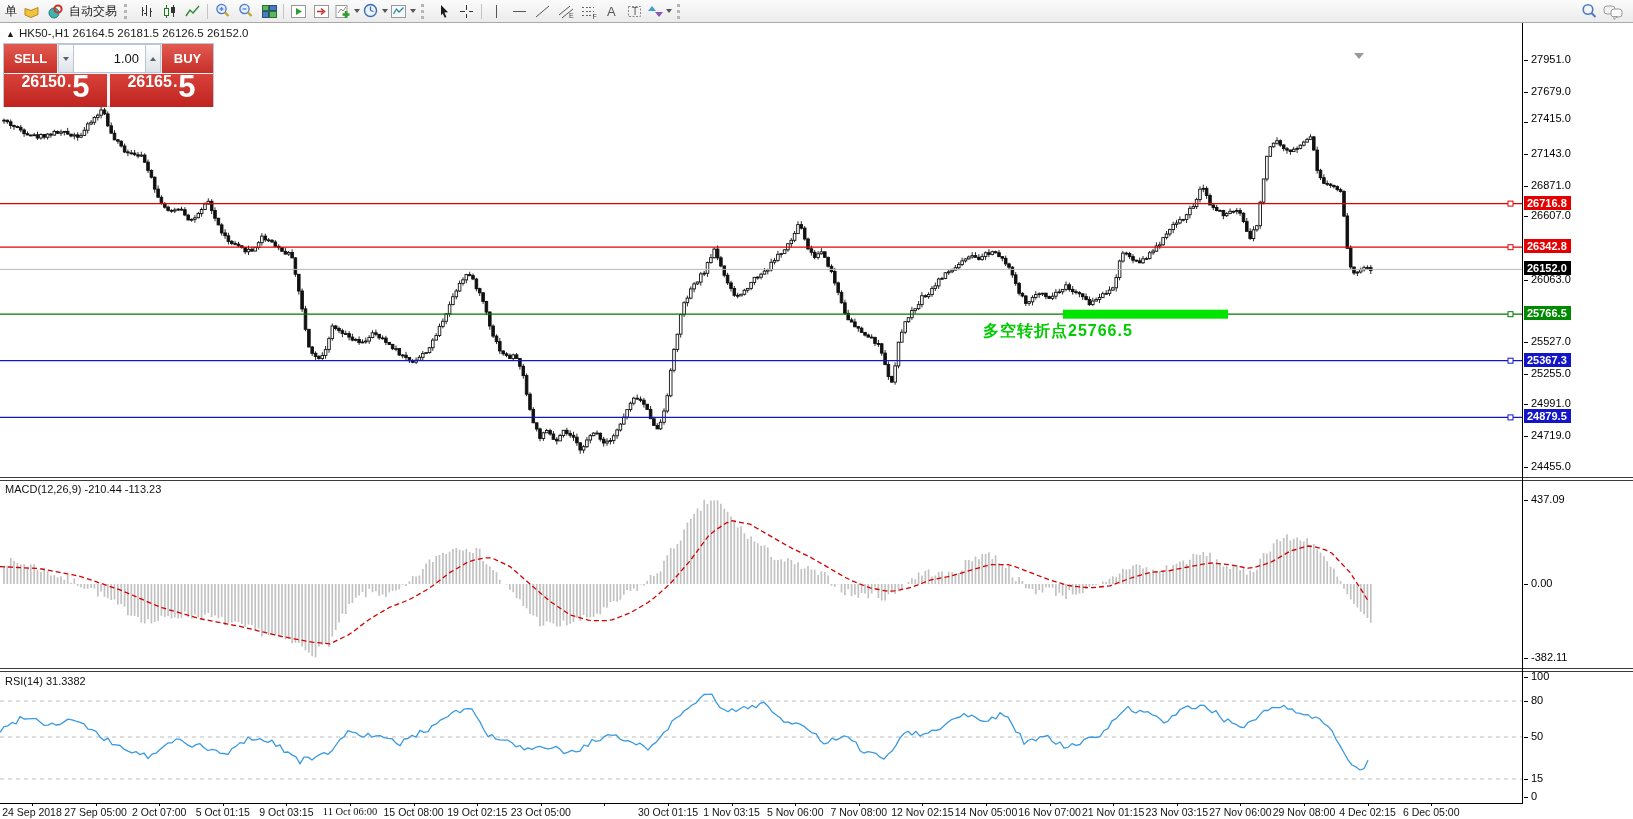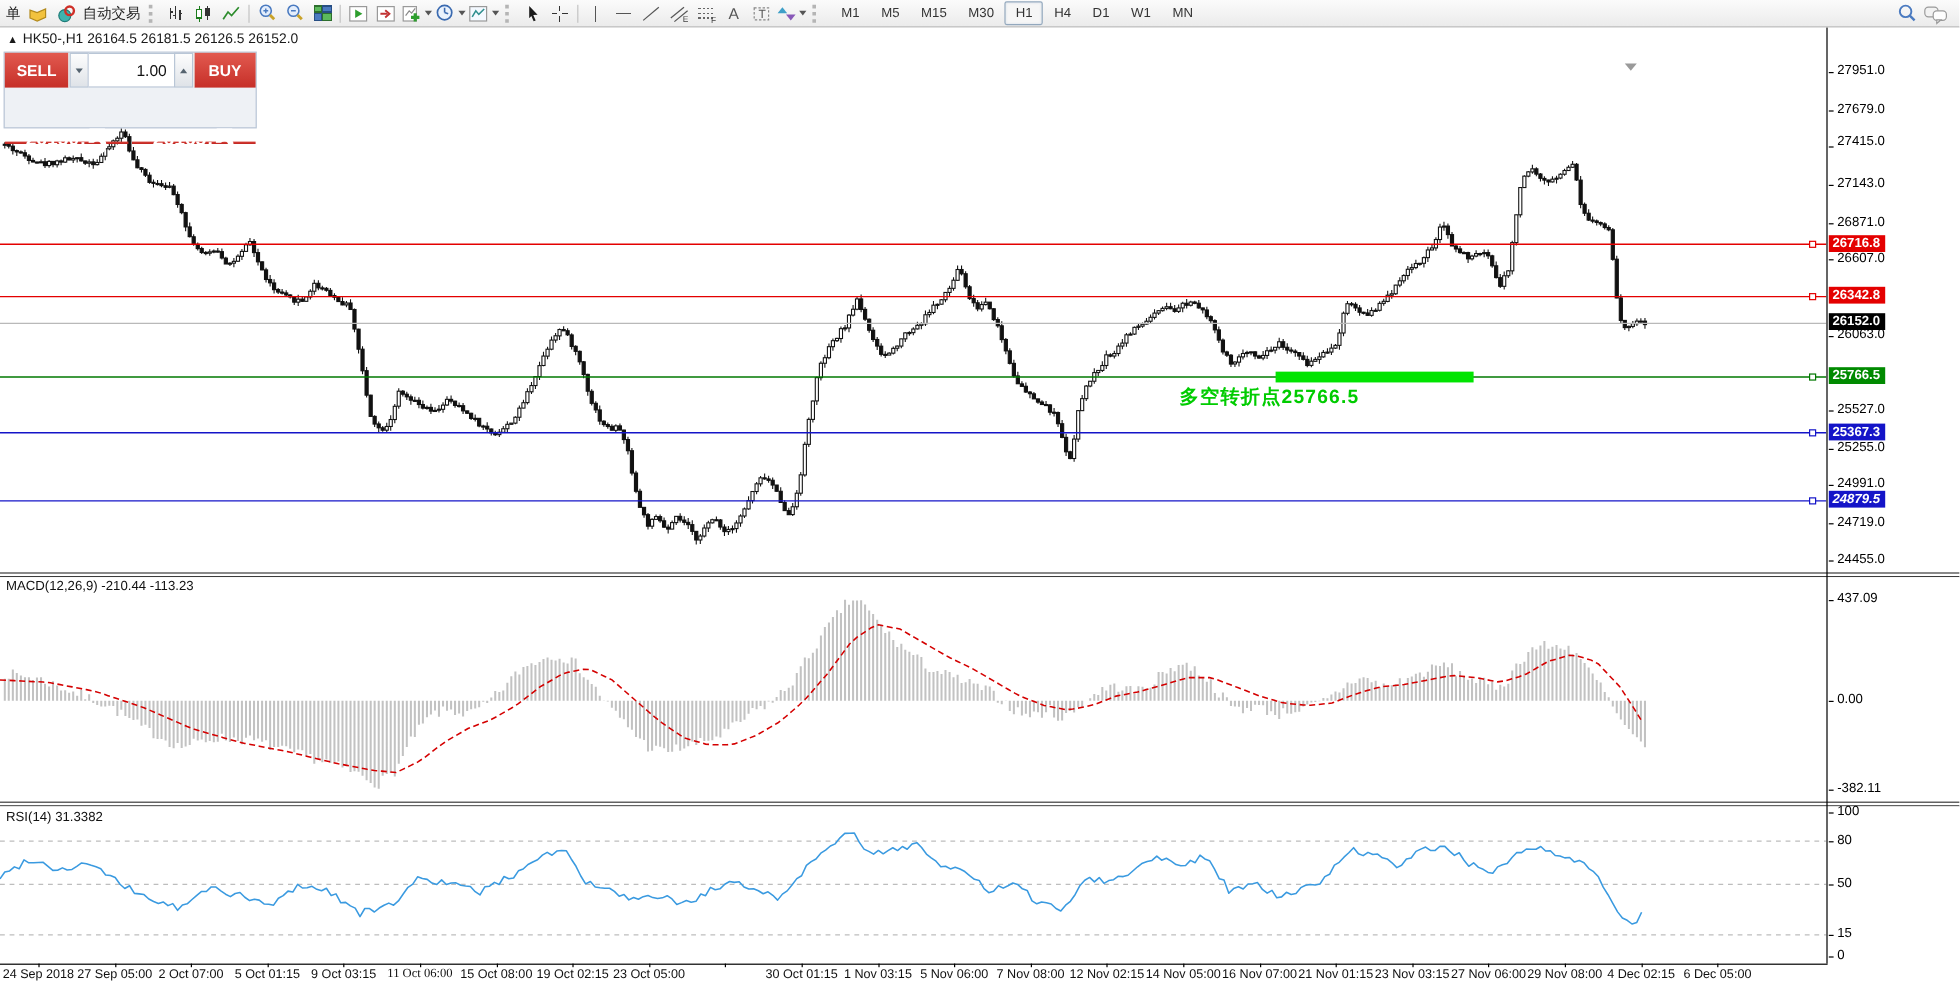--- a/index.html
+++ b/index.html
@@ -53,21 +53,21 @@
   .sell-btn{width:53px;border-right:1px solid #e8e8e8;}
   .buy-btn{width:51px;margin-left:auto;border-left:1px solid #e8e8e8;}
   .spin{width:16px;background:linear-gradient(#fdfdfd,#dfe3e8);border:1px solid #b9c6d6;box-sizing:border-box;
     display:flex;align-items:center;justify-content:center;}
   .spin .up{width:0;height:0;border-left:3px solid transparent;border-right:3px solid transparent;border-bottom:4px solid #55636f;}
   .spin .dn{width:0;height:0;border-left:3px solid transparent;border-right:3px solid transparent;border-top:4px solid #55636f;}
   .vol{flex:1;background:#fff;border-top:1px solid #b9c6d6;border-bottom:1px solid #b9c6d6;
     font-size:13px;color:#111;display:flex;align-items:center;justify-content:flex-end;padding-right:6px;}
   .trade-bottom{position:absolute;left:0;top:30px;width:100%;height:33px;display:flex;gap:3px;}
   .quote-box{flex:1;background:linear-gradient(#d8423a,#bf231f);color:#fff;display:flex;
-    align-items:center;justify-content:center;padding-bottom:2px;margin-top:44px;}
+    align-items:flex-start;justify-content:center;padding-bottom:2px;}
   .quote-box .main{font-size:16px;font-weight:bold;line-height:1;margin-bottom:3px;}
   .quote-box .dot{font-size:16px;font-weight:bold;line-height:1;margin:0 1px 3px 1px;}
   .quote-box .big{font-size:31px;font-weight:bold;line-height:0.85;}
 
   .end-marker{position:absolute;left:1354px;top:30px;width:0;height:0;
     border-left:5px solid transparent;border-right:5px solid transparent;border-top:6px solid #9a9a9a;}
 </style>
 </head>
 <body>
 
@@ -222,31 +222,20 @@
         </svg>
     </div>
     <div class="tbtn">
       <svg width="17" height="17">
           <polygon points="5,3 9,8 1,8" fill="#3fa0c8"></polygon>
           <polygon points="12,14 16,9 8,9" fill="#8858b8"></polygon>
         </svg>
       <span class="caret"></span>
     </div>
     <div class="grip"></div>
-    <div class="tf-group" id="tf-group">
-        <div class="tf-btn">M1</div>
-        <div class="tf-btn">M5</div>
-        <div class="tf-btn">M15</div>
-        <div class="tf-btn">M30</div>
-        <div class="tf-btn active">H1</div>
-        <div class="tf-btn">H4</div>
-        <div class="tf-btn">D1</div>
-        <div class="tf-btn">W1</div>
-        <div class="tf-btn">MN</div>
-      </div>
     <div class="right-icons">
       <div class="tbtn">
         <svg width="19" height="19">
             <circle cx="8" cy="7.5" r="4.8" fill="none" stroke="#4a7ac0" stroke-width="1.6"></circle>
             <line x1="11.5" y1="11" x2="15.5" y2="15" stroke="#4a7ac0" stroke-width="2"></line>
           </svg>
       </div>
       <div class="tbtn">
         <svg width="22" height="19">
             <rect x="2" y="4" width="11" height="8" rx="3" fill="#f2f2f2" stroke="#9a9a9a"></rect>
@@ -767,21 +756,21 @@
       <div class="tick-label" style="top: 374.466px;">24991.0</div>
       <div class="tick-mark" style="top: 413.12px;"></div>
       <div class="tick-label" style="top: 406.12px;">24719.0</div>
       <div class="tick-mark" style="top: 443.843px;"></div>
       <div class="tick-label" style="top: 436.843px;">24455.0</div>
       <div class="price-flag" style="top: 172.629px; background: rgb(228, 0, 0);">26716.8</div>
       <div class="price-flag" style="top: 216.152px; background: rgb(228, 0, 0);">26342.8</div>
       <div class="price-flag" style="top: 238.356px; background: rgb(0, 0, 0);">26152.0</div>
       <div class="price-flag" style="top: 283.219px; background: rgb(0, 138, 0);">25766.5</div>
       <div class="price-flag" style="top: 329.675px; background: rgb(20, 20, 200);">25367.3</div>
-      <div class="price-flag" style="top: 386.442px; background: rgb(20, 20, 200); font-style: italic;">24879.5</div>
+      <div class="price-flag" style="top: 386.442px; background: rgb(20, 20, 200);">24879.5</div>
       <div class="tick-mark" style="top: 476.701px;"></div>
       <div class="tick-label" style="top: 469.701px;">437.09</div>
       <div class="tick-mark" style="top: 561px;"></div>
       <div class="tick-label" style="top: 554px;">0.00</div>
       <div class="tick-mark" style="top: 634.695px;"></div>
       <div class="tick-label" style="top: 627.695px;">-382.11</div>
       <div class="tick-mark" style="top: 654px;"></div>
       <div class="tick-label" style="top: 647px;">100</div>
       <div class="tick-mark" style="top: 678px;"></div>
       <div class="tick-label" style="top: 671px;">80</div>

